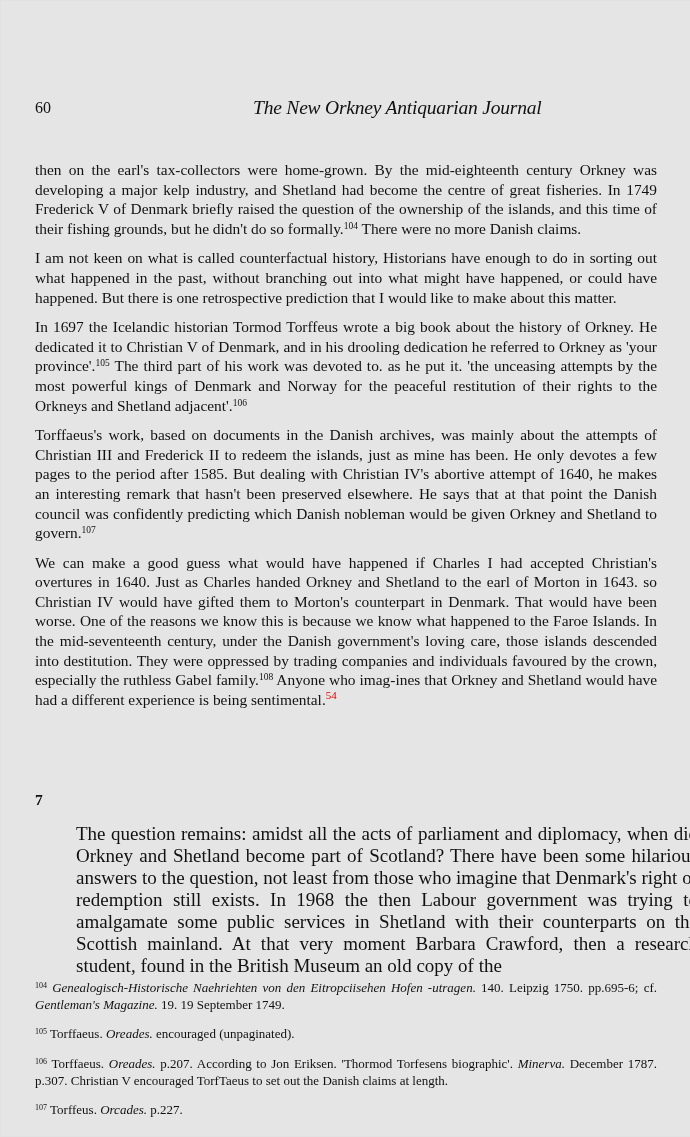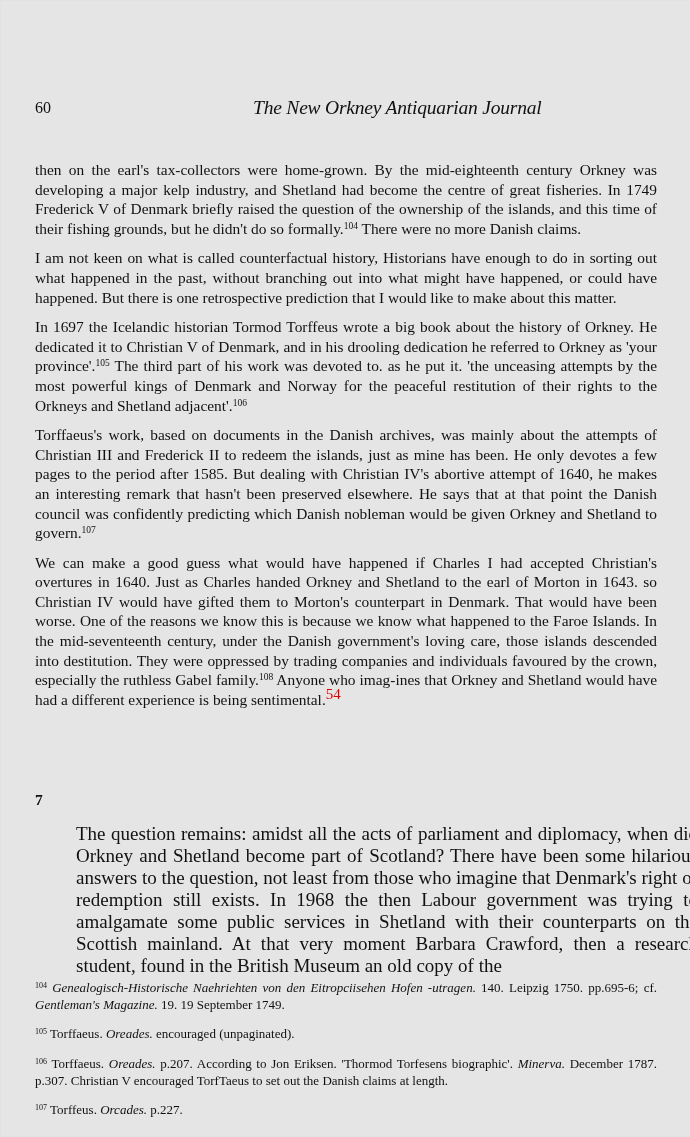--- a/index.html
+++ b/index.html
@@ -27,21 +27,21 @@
   }
   .body-text {
     position: absolute; top: 144px; left: 34px; width: 622px;
     font-size: 15.4px; line-height: 19.6px;
     text-align: justify;
     margin-top: 15px;
   }
   .body-text p { margin: 0 0 10px 0; }
   sup.fn { font-size: 9.5px; line-height: 0; vertical-align: 5px; }
   .page-marker {
-    color: #e00000; font-size: 15px; line-height: 0; vertical-align: 6px;
+    color: #e00000; font-size: 11px; line-height: 0; vertical-align: 6px;
   }
   .section-number {
     position: absolute; top: 790px; left: 34px;
     font-size: 15.5px; font-weight: bold;
   }
   .section-text {
     position: absolute; top: 822px; left: 34px; width: 622px;
     font-size: 19px; line-height: 22px; text-align: justify; margin-left: 41px;
   }
   .section-text p { margin: 0; }

